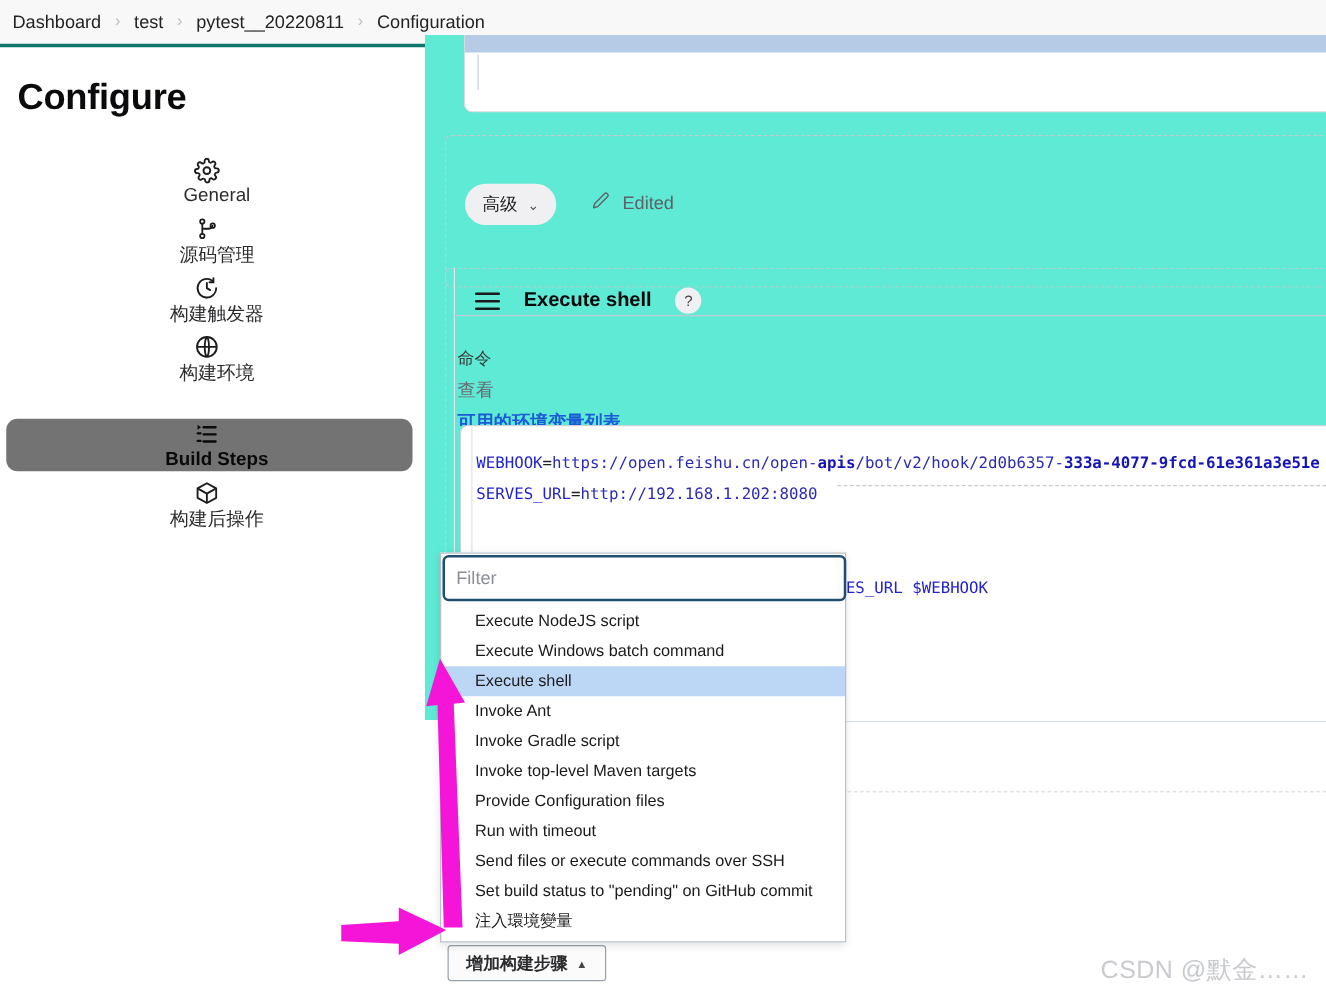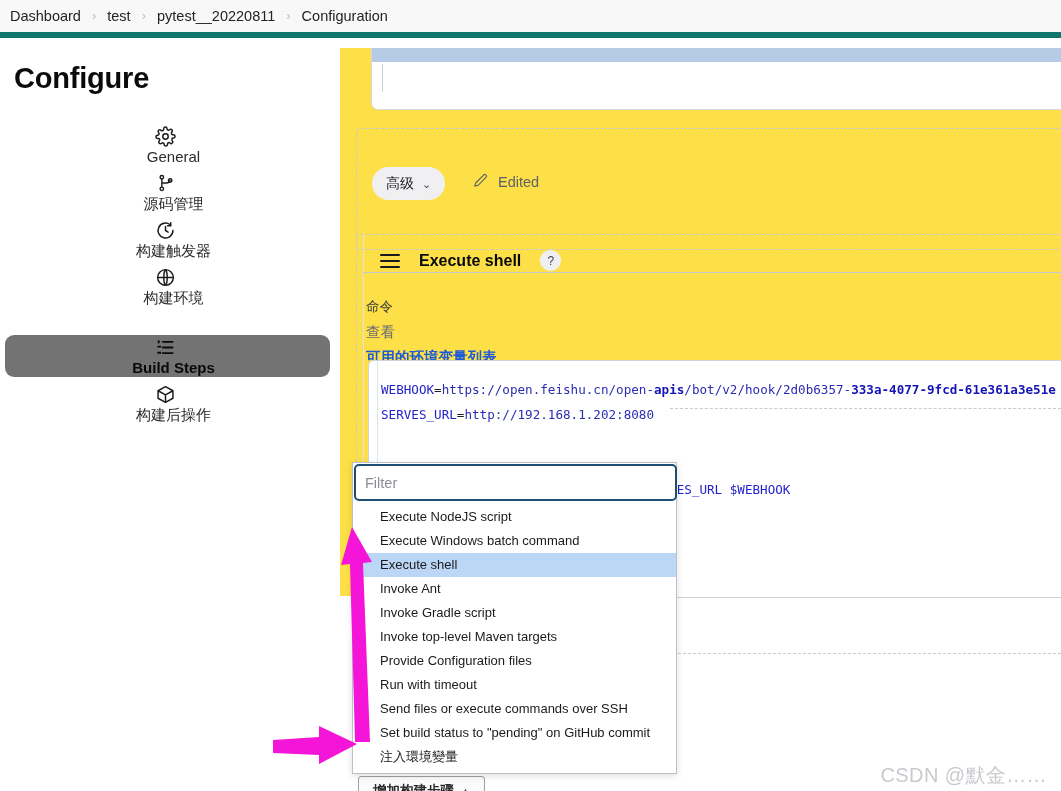--- a/index.html
+++ b/index.html
@@ -10,21 +10,21 @@
     background: #ffffff;
     font-family: "Liberation Sans", sans-serif;
     -webkit-font-smoothing: antialiased;
   }
   #root { position: relative; width: 1061px; height: 791px; background: #fff; }
 
   
   .breadcrumb-bar {
     position: absolute; left: 0; top: 0; width: 1061px; height: 38px;
     background: #f8f8f9;
-    border-bottom: 6px solid #0f766e;
+    border-bottom: 3px solid #0f766e;
     display: flex; align-items: center; padding-left: 10px;
     font-size: 14.5px; color: #1d1d1f;
   }
   .crumb { color: #232325; white-space: nowrap; }
   .crumb.link { cursor: pointer; }
   .crumb-sep {
     color: #b9bcc4; margin: 0 11px; font-size: 13px; line-height: 1;
     display: inline-block; transform: translateY(-1px);
   }
 
@@ -47,21 +47,21 @@
   .nav-item.selected { background: #737373; margin-top: 28px; }
   .nav-ico {
     width: 24px; height: 24px; margin-right: 16px;
     display: flex; align-items: center; justify-content: center;
     flex: 0 0 24px; color: #1c1c1e;
   }
   .nav-label { font-size: 15px; color: #2b2b2e; white-space: nowrap; }
   .nav-item.selected .nav-label { font-weight: 700; color: #09090b; }
 
   
-  .main { position: absolute; left: 340px; top: 48px; width: 721px; height: 548px; background: #fde047; }
+  .main { position: absolute; left: 340px; top: 28px; width: 721px; height: 548px; background: #5eead4; }
 
   
   .top-card {
     position: absolute; left: 31px; top: 0px; width: 720px; height: 62px;
     border: 1px solid #d6dade; border-top: none;
     border-radius: 0 0 7px 7px; background: #fff; overflow: hidden;
   }
   .top-card-head { height: 14px; background: #b6cbe6; width: 100%; }
   .top-card-caret { position: absolute; left: 10px; top: 16px; width: 1px; height: 28px; background: #c6d5e4; }
 

